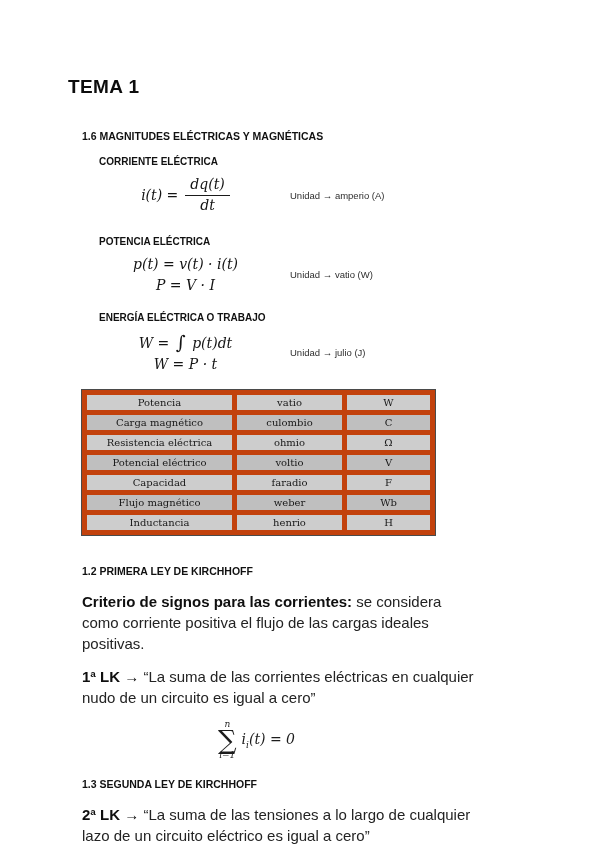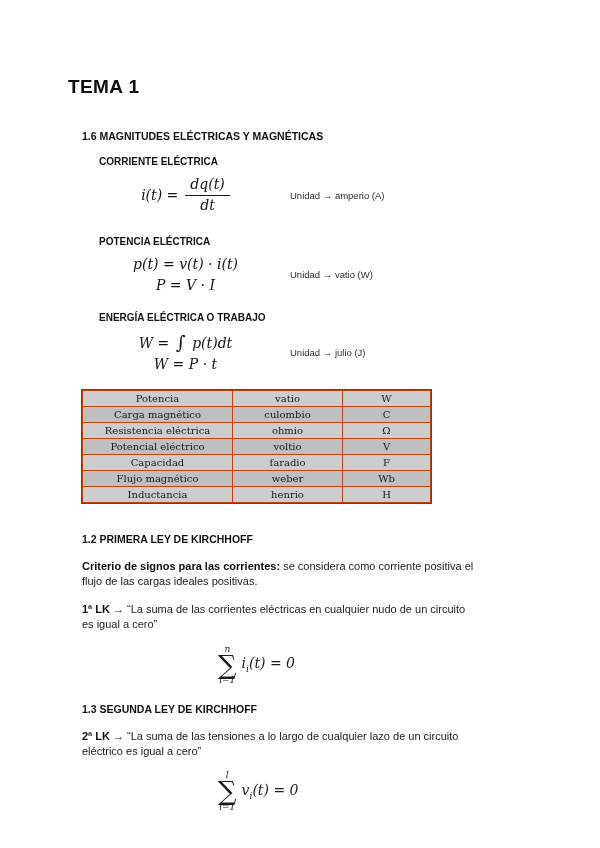--- a/index.html
+++ b/index.html
@@ -26,29 +26,29 @@
   .frac .den { padding-top:1px; }
 
   .int-sign { font-style:normal; font-size:19px; line-height:1; margin:0 2px; position:relative; top:1px; }
 
   .mb-corr { margin-bottom:22px; }
   .mb-pot  { margin-bottom:19px; }
   .mb-ener { margin-bottom:18px; }
 
   .mag-table { border-collapse:collapse; margin-left:14px; margin-bottom:30px;
     font-family:"DejaVu Serif","Liberation Serif",serif; font-size:10px; color:#171717; }
-  .mag-table td { border:1px solid #c2410c; background:#c7c7c7; text-align:center; padding:2px 4px; height:16px; }
+  .mag-table td { border:5px solid #c2410c; background:#c7c7c7; text-align:center; padding:2px 4px; height:16px; }
   .mag-table tr:nth-child(odd)  td { background:#cdcdcd; }
   .mag-table tr:nth-child(even) td { background:#bfbfbf; }
   .mag-table td:nth-child(1) { width:150px; }
   .mag-table td:nth-child(2) { width:110px; }
   .mag-table td:nth-child(3) { width:88px; }
   .mag-table { outline:1px solid #4a4a4a; }
 
-  .para { font-size:11px; line-height:1.4; color:#232323; margin-left:14px; max-width:396px; margin-bottom:12px; }
+  .para { font-size:15px; line-height:1.4; color:#232323; margin-left:14px; max-width:396px; margin-bottom:12px; }
   .para b { color:#0f0f0f; }
 
   .sum { display:flex; align-items:center; gap:5px; margin-left:150px; margin-bottom:14px; }
   .sum-stack { display:inline-flex; flex-direction:column; align-items:center; line-height:1; }
   .sum-limit { font-size:9px; font-style:italic; font-family:"DejaVu Serif",serif; }
   .sum-sigma { font-size:26px; font-style:normal; font-family:"DejaVu Serif",serif; line-height:.85; }
   .sum-body  { font-family:"DejaVu Serif",serif; font-style:italic; font-size:14px; }
   .sum-body sub { font-size:9px; }
 
   .gap-after-sum1 { margin-bottom:18px; }

